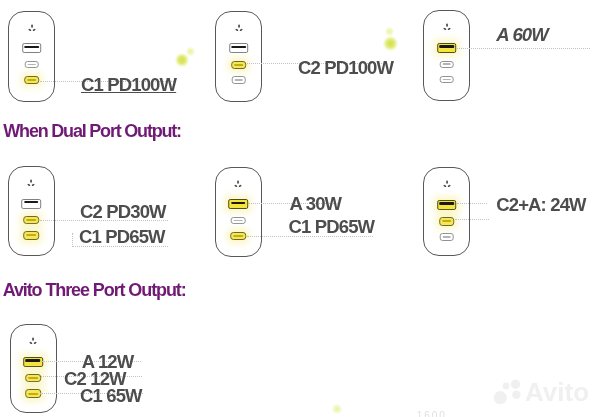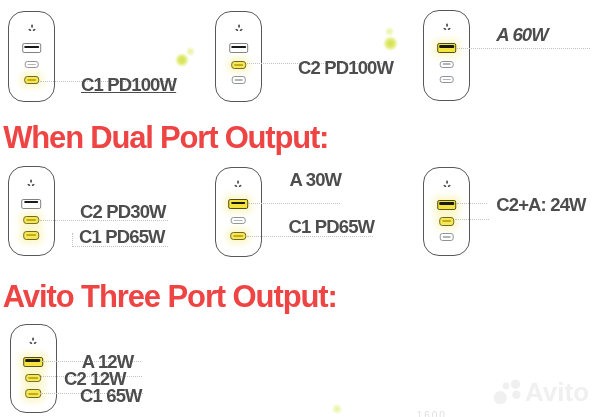--- a/index.html
+++ b/index.html
@@ -11,21 +11,21 @@
 .pA.y{background:#f5e43c;border-color:#514d1c;box-shadow:0 0 6px 4px rgba(247,240,160,.55)}
 .pC{position:absolute;left:50%;transform:translateX(-50%);width:14.6px;height:7.4px;border:1.3px solid #8f9296;border-radius:2.8px;background:#fff}
 .pC .st{position:absolute;left:2.2px;right:2.2px;top:50%;margin-top:-0.8px;height:1.6px;background:#b2b5b8;border-radius:1px}
 .pC.y{width:15.6px;height:8.2px;background:#f6e758;border-color:#6e6a24;border-radius:3.2px;box-shadow:0 0 6px 4px rgba(247,240,160,.55)}
 .pC.y .st{background:#c3ac14;height:2px;margin-top:-1px}
 .c2{top:49.4px}
 .c1{top:64.8px}
 .pC.y.c2{top:49px}
 .pC.y.c1{top:64.4px}
 .lbl{position:absolute;font-weight:bold;color:#4d4d4d;font-size:18.5px;letter-spacing:-0.85px;white-space:nowrap;line-height:1}
-.hd{position:absolute;font-weight:bold;color:#ef4444;font-size:31px;letter-spacing:-1.2px;white-space:nowrap;line-height:1}
+.hd{position:absolute;font-weight:bold;color:#701a75;font-size:18px;letter-spacing:-1.2px;white-space:nowrap;line-height:1}
 .dl{position:absolute;height:0;border-top:1.6px dotted #c2c2c2}
 .vl{position:absolute;width:0;border-left:1.6px dotted #c2c2c2}
 .sp{position:absolute;border-radius:50%}
 .sp1{background:radial-gradient(circle,#d2e14f 0%,#dfe96f 35%,rgba(240,247,190,.75) 60%,rgba(255,255,255,0) 78%)}
 .sp2{background:radial-gradient(circle,rgba(230,240,140,.85) 0%,rgba(240,247,190,.6) 55%,rgba(255,255,255,0) 78%)}
 </style>
 </head>
 <body>
 
 <div class="chg" style="left:8.3px;top:10.5px;">
@@ -133,21 +133,21 @@
       <div class="bar"></div>
     </div>
   <div class="pC c2">
       <div class="st"></div>
     </div>
   <div class="pC y c1">
       <div class="st"></div>
     </div>
 </div>
 <div class="dl" style="left:248px;top:203.1px;width:92px;"></div>
-<div class="lbl" style="left:289.6px;top:171px;">A 30W</div>
+<div class="lbl" style="left:289.6px;top:195px;">A 30W</div>
 <div class="dl" style="left:246.5px;top:235.9px;width:126.5px;"></div>
 <div class="lbl" style="left:288.5px;top:218.3px;">C1 PD65W</div>
 
 <div class="chg" style="left:423.3px;top:167.4px;height:88.4px;">
   <svg class="logo" width="9" height="9" viewBox="0 0 9 9">
       <g fill="#4a4a4a">
         <rect x="3.7" y="0.6" width="1.7" height="3.2" rx="0.8"></rect>
         <rect x="0.9" y="5.1" width="2.9" height="1.6" rx="0.8" transform="rotate(30 2.35 5.9)"></rect>
         <rect x="5.2" y="5.1" width="2.9" height="1.6" rx="0.8" transform="rotate(-30 6.65 5.9)"></rect>
       </g>

